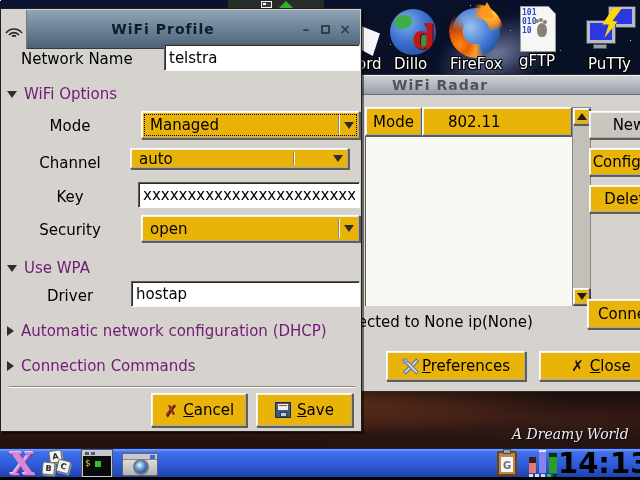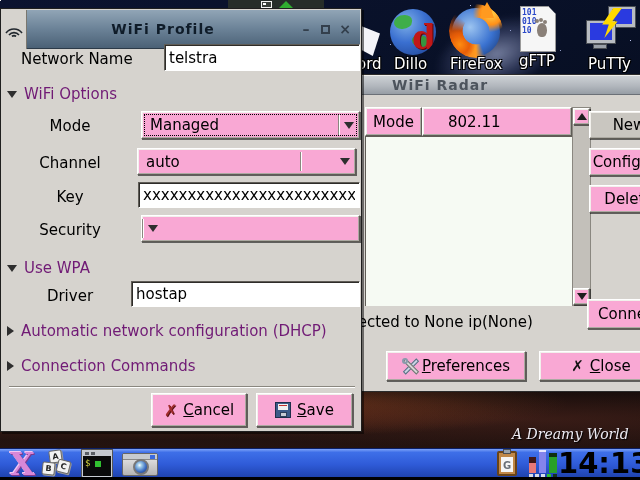--- a/index.html
+++ b/index.html
@@ -64,21 +64,21 @@
   .mon { position:absolute; width:28px; height:22px; background:#b8bcc2; border:1px solid #4a4e54; }
   .mon .scr { position:absolute; left:3px; top:2px; right:3px; bottom:3px; background:#2a3ae0; }
   .mon.back { right:0; top:0; }
   .mon.front { left:0; top:14px; width:30px; height:24px; }
   .mon .base { position:absolute; left:6px; bottom:-6px; width:14px; height:5px; background:#9aa0a8; border:1px solid #4a4e54; }
   .bolt { position:absolute; left:14px; top:2px; width:22px; height:30px; background:#ffd800;
     clip-path:polygon(60% 0, 100% 0, 55% 45%, 80% 45%, 20% 100%, 40% 55%, 10% 55%);
     filter:drop-shadow(1px 1px 0 #806800); }
 
   
-  .gtk-raised { background:#f9a8d4;
+  .gtk-raised { background:#eab308;
     border-top:1px solid #ffffff; border-left:1px solid #ffffff;
     border-bottom:1px solid #5f5c56; border-right:1px solid #5f5c56;
     box-shadow:inset -1px -1px 0 #aca9a2, inset 1px 1px 0 #f2f0ec, 1px 1px 0 rgba(0,0,0,.55); }
   .gtk-sunken { background:#ffffff;
     border-top:1px solid #5f5c56; border-left:1px solid #5f5c56;
     border-bottom:1px solid #ffffff; border-right:1px solid #ffffff;
     box-shadow:inset 1px 1px 0 #2e2c29; }
   .tri-down { width:0; height:0; border-left:5px solid transparent; border-right:5px solid transparent; border-top:7px solid #2e2e2e; }
   .tri-right { width:0; height:0; border-top:5px solid transparent; border-bottom:5px solid transparent; border-left:7px solid #2e2e2e; }
   .mn { text-decoration:underline; }
@@ -321,33 +321,34 @@
   <div class="fld-label lbl-col" style="top:108px;">Mode</div>
   <div class="combo gtk-raised focused" style="left:140px;top:102px;width:219px;height:28px;">
     <span class="val">Managed</span>
     <span class="sep"></span>
     <span class="arr">
         <span class="tri-down"></span>
       </span>
   </div>
 
   <div class="fld-label lbl-col" style="top:145px;">Channel</div>
-  <div class="combo gtk-raised" style="left:136px;top:139px;width:219px;height:27px;gap:34px;">
+  <div class="combo gtk-raised" style="left:129px;top:139px;width:219px;height:21px;gap:34px;">
     <span class="val">auto</span>
     <span class="sep"></span>
     <span class="arr">
         <span class="tri-down"></span>
       </span>
   </div>
 
   <div class="fld-label lbl-col" style="top:179px;">Key</div>
   <input class="entry gtk-sunken" style="left: 137px; top: 173px; width: 222px; height: 26px;" readonly="" value="xxxxxxxxxxxxxxxxxxxxxxxxx">
 
   <div class="fld-label lbl-col" style="top:212px;">Security</div>
   <div class="combo gtk-raised" style="left:140px;top:206px;width:219px;height:27px;">
+    <span class="val">open</span>
     <span class="sep"></span>
     <span class="arr">
         <span class="tri-down"></span>
       </span>
   </div>
 
   <div class="expander" style="left:6px;top:250px;">
     <div class="tri-down"></div>
     <span>Use WPA</span>
   </div>

